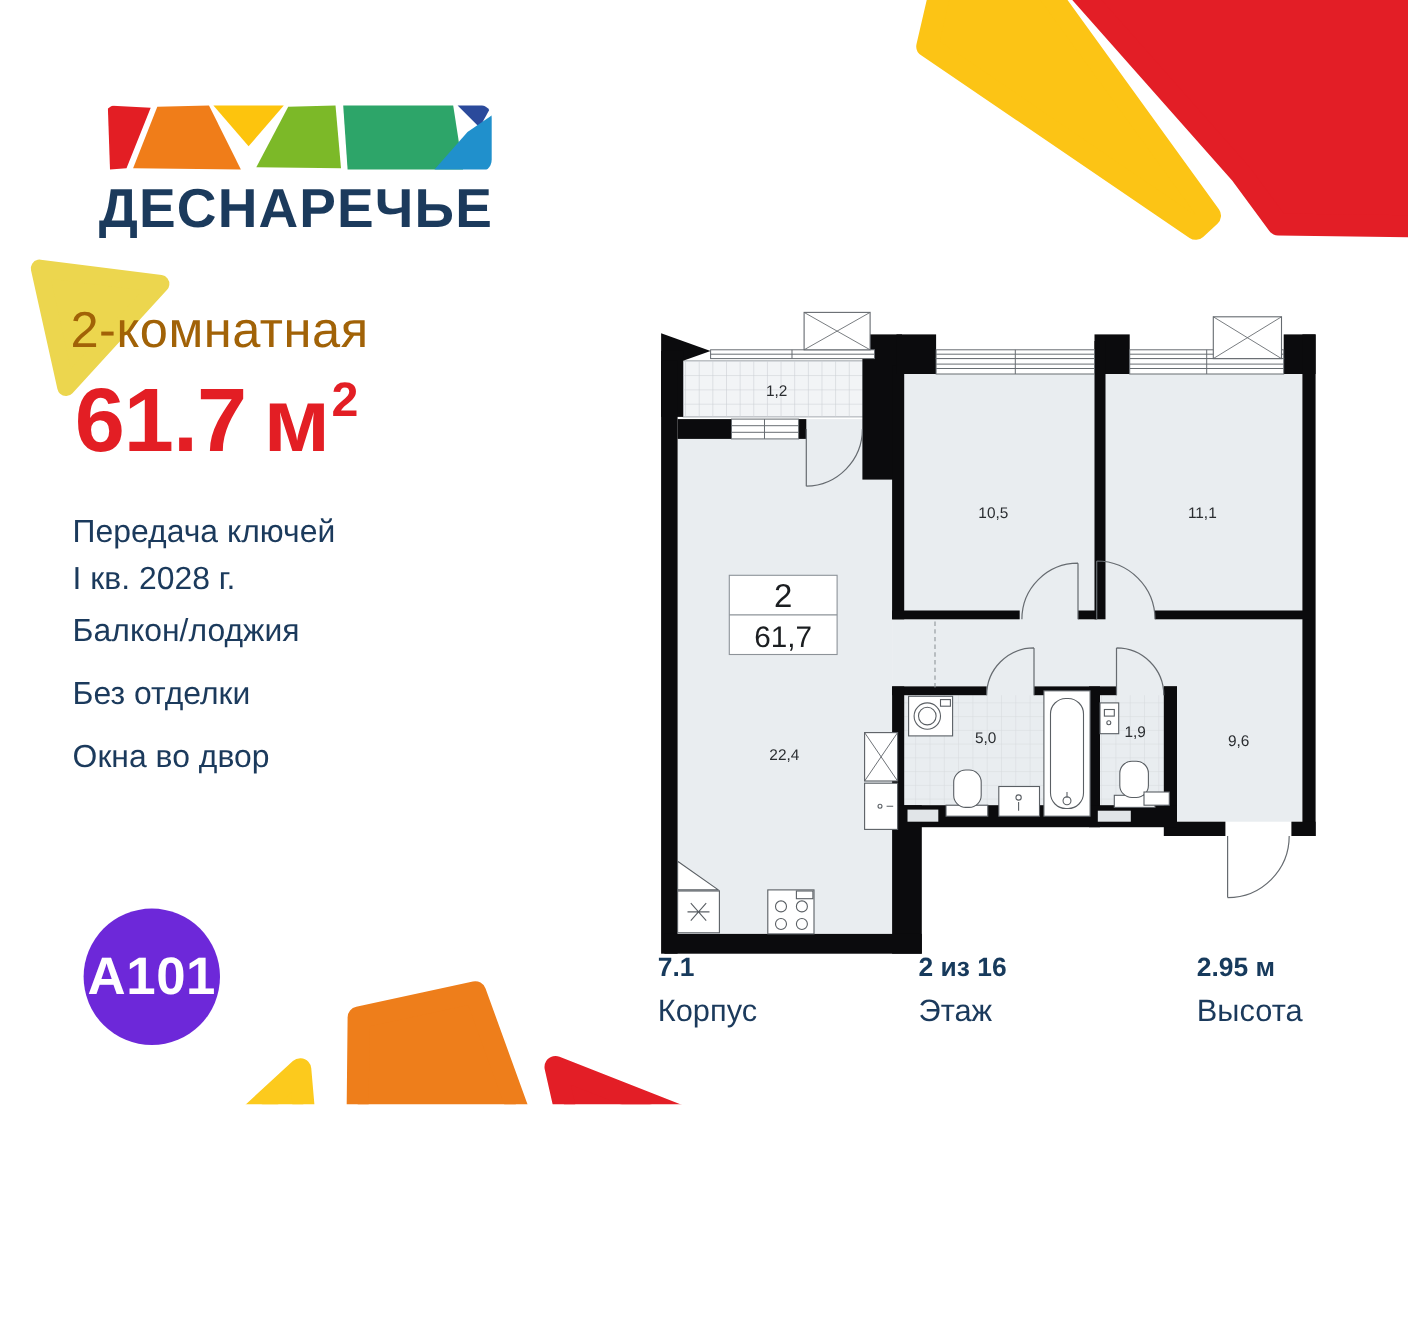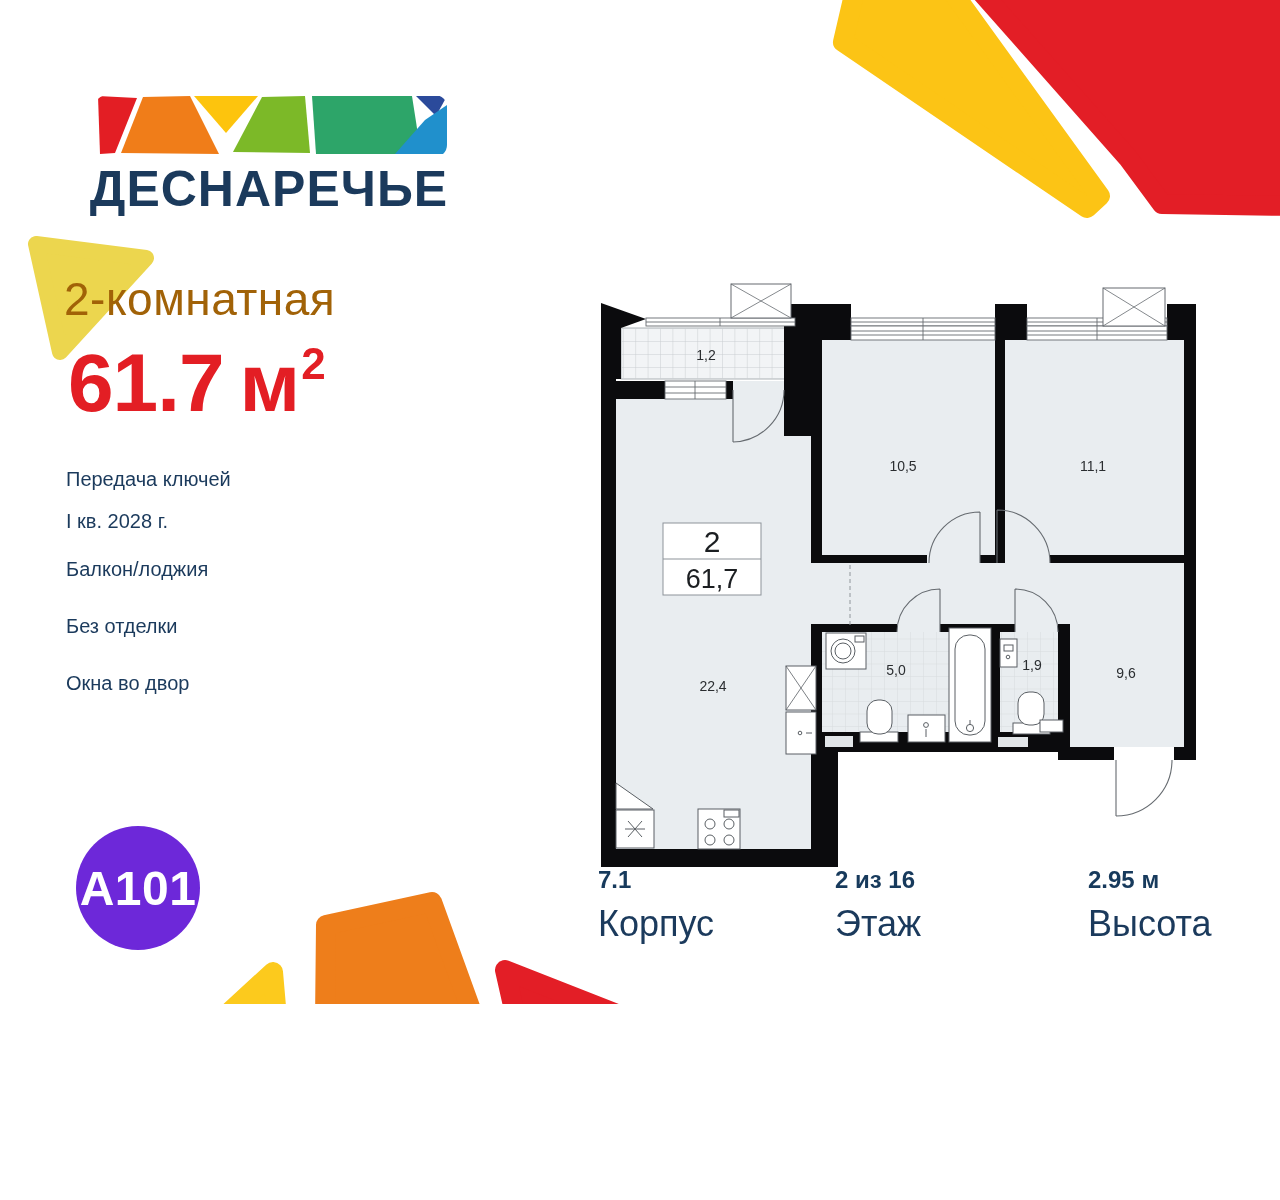--- a/index.html
+++ b/index.html
@@ -17,33 +17,33 @@
     left:88px;top:160px;width:362px;text-align:center;
     font-size:50px;font-weight:700;color:#1b3a5c;letter-spacing:1px;
   }
 
   
   .accent-tri{left:22px;top:230px;}
   .apt-type{left:64px;top:272px;font-size:46px;font-weight:500;color:#a16207;letter-spacing:0.5px;}
   .apt-area{left:68px;top:336px;font-size:82px;font-weight:700;color:#e31e24;letter-spacing:-1px;}
   .apt-area .unit{margin-left:16px;}
   .apt-area sup{font-size:44px;position:relative;top:-4px;vertical-align:super;margin-left:2px;}
-  .feature{left:66px;font-size:20px;color:#1b3a5c;}
+  .feature{left:66px;font-size:29px;color:#1b3a5c;}
   .f0{top:468px;} .f1{top:510px;} .f2{top:558px;} .f3{top:615px;} .f4{top:672px;}
 
   
   .plan-svg{left:598px;top:276px;}
   .plan-label{font-size:14px;fill:#2a2d30;}
   .plan-unit-num{font-size:30px;fill:#1b1e21;}
   .plan-unit-area{font-size:27px;fill:#1b1e21;}
 
   
   .stat{position:absolute;z-index:2;}
   .stat .v{font-size:24px;font-weight:700;color:#173a5c;}
-  .stat .l{font-size:36px;color:#1b3a5c;margin-top:9px;}
+  .stat .l{font-size:28px;color:#1b3a5c;margin-top:9px;}
   .s0{left:598px;top:866px;} .s1{left:835px;top:866px;} .s2{left:1088px;top:866px;}
 
   
   .badge{
     left:76px;top:826px;width:124px;height:124px;border-radius:50%;
     background:#6d28d9;color:#ffffff;display:flex;align-items:center;justify-content:center;
     font-size:48px;font-weight:700;letter-spacing:0.5px;
   }
 
   .wm{position:absolute;z-index:1;font-size:22px;font-weight:700;color:#efefef;}

